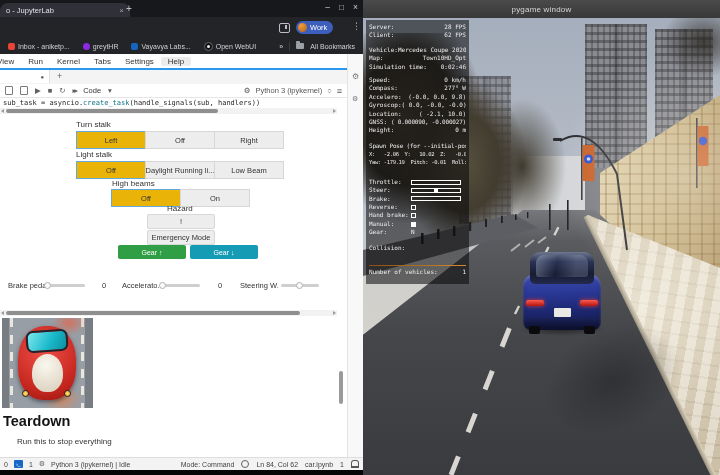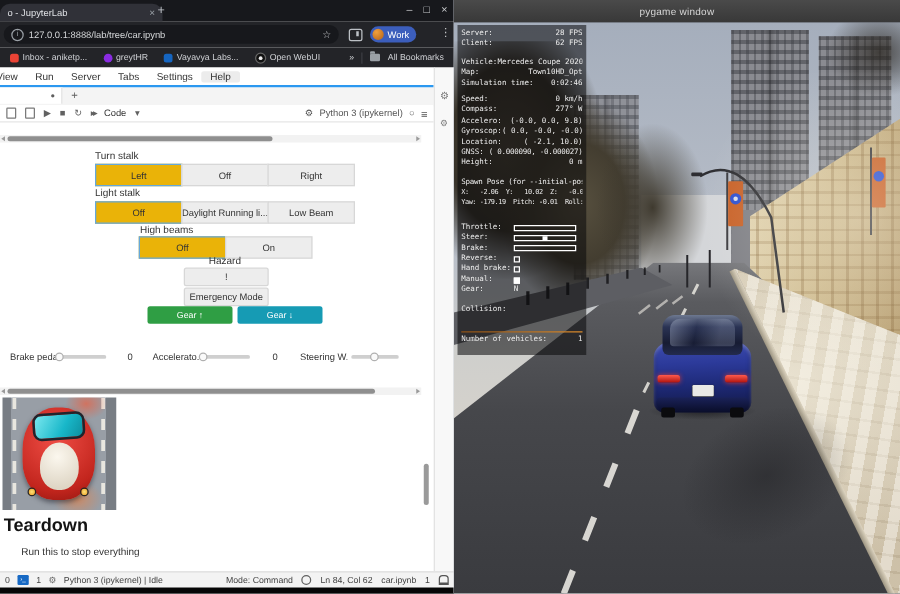--- a/index.html
+++ b/index.html
@@ -137,25 +137,20 @@
       <span class="x">×</span>
     </div>
     <span class="newtab">+</span>
     <div class="wc">
       <span>–</span>
       <span>□</span>
       <span>×</span>
     </div>
   </div>
   <div class="abs urlrow">
-    <div class="pill">
-      <span class="infoi">i</span>
-      <span class="urltext">127.0.0.1:8888/lab/tree/car.ipynb</span>
-      <span class="star">☆</span>
-    </div>
     <span class="sideicon"></span>
     <div class="chip">
       <span class="avatar"></span>
       <span>Work</span>
     </div>
     <span class="kebab">⋮</span>
   </div>
   <div class="abs bmrow">
     <div class="bm">
       <span class="fav inbox"></span>
@@ -177,21 +172,21 @@
       <span>»</span>
       <span class="vdiv"></span>
       <span class="folder"></span>
       <span>All Bookmarks</span>
     </div>
   </div>
 
   <div class="abs menubar">
     <span class="mi first">View</span>
     <span class="mi">Run</span>
-    <span class="mi">Server</span>
+    <span class="mi">Kernel</span>
     <span class="mi">Tabs</span>
     <span class="mi">Settings</span>
     <span class="mi hl">Help</span>
   </div>
   <div class="abs tabbar">
     <div class="jtab">
       <span>●</span>
     </div>
     <span class="jplus">+</span>
   </div>
@@ -204,20 +199,21 @@
     <span style="letter-spacing:-2px;">▸▸</span>
     <span style="color:#333;">Code</span>
     <span>▾</span>
     <div class="tb-right">
       <span>⚙</span>
       <span>Python 3 (ipykernel)</span>
       <span>○</span>
       <span style="font-size:9px;">≡</span>
     </div>
   </div>
+  <div class="abs codeline"><span>sub_task</span><span> = </span><span>asyncio</span><span>.</span><span class="tok-fn">create_task</span><span>(handle_signals(sub, handlers))</span></div>
   <div class="hs" style="left:0;top:108px;width:337px;">
     <span class="tri-l"></span>
     <span class="tri-r"></span>
     <div class="thumb" style="left:6px;width:212px;"></div>
   </div>
 
   <div class="wlabel" style="left:76px;top:120px;">Turn stalk</div>
   <div class="trow" style="left:77px;top:131px;">
     <div class="tbtn sel">Left</div>
     <div class="tbtn">Off</div>

